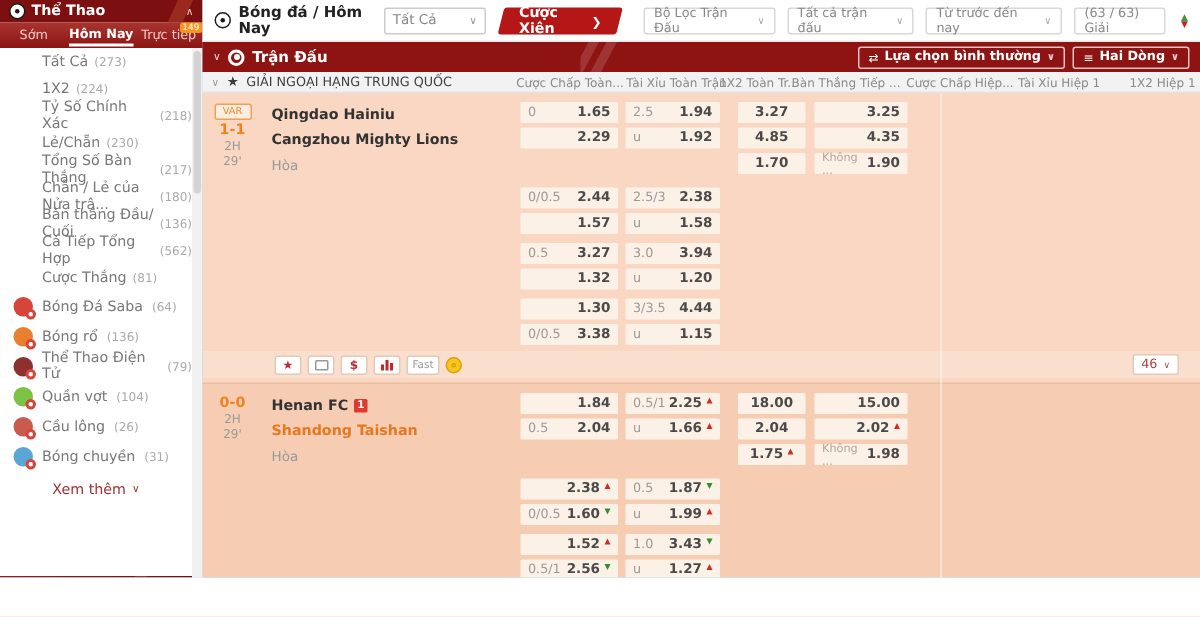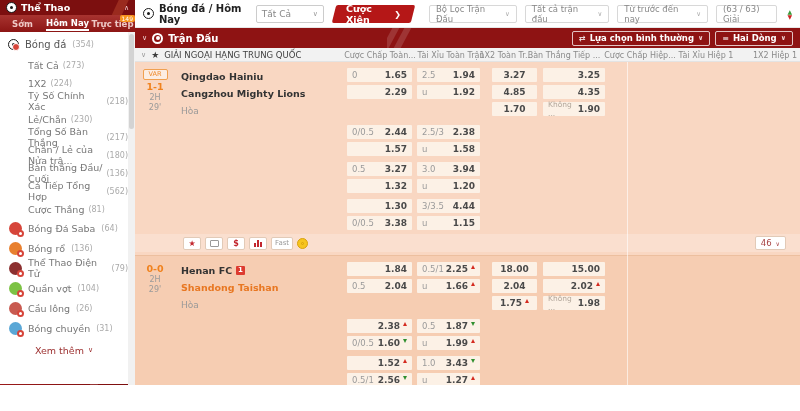--- a/index.html
+++ b/index.html
@@ -11,21 +11,21 @@
 .sidebar{position:absolute;left:0;top:0;width:135px;height:411px;background:#fff;}
 .logo-row{position:relative;height:15px;background:#7c0f0f;display:flex;align-items:center;padding:0 6px;gap:4px;overflow:hidden;}
 .logo-row::after{content:"";position:absolute;right:10px;top:-4px;width:10px;height:24px;background:#9a2a1e;transform:skewX(-25deg);}
 .logo-title{color:#fff;font-weight:bold;font-size:9.5px;position:relative;z-index:1;}
 .logo-chev{margin-left:auto;color:#f3cdcd;font-size:7px;position:relative;z-index:1;}
 .ball{display:inline-block;width:11px;height:11px;border-radius:50%;background:#fff;border:1px solid #1a1a1a;position:relative;flex:0 0 auto;}
 .ball::after{content:"";position:absolute;left:3px;top:3px;width:3px;height:3px;border-radius:50%;background:#1a1a1a;}
 .ball.badged::before{content:"";position:absolute;right:-2px;bottom:-2px;width:6px;height:6px;border-radius:50%;background:#d6453a;border:1px solid #fff;z-index:2;}
 .tabs-row{position:relative;height:17px;background:linear-gradient(180deg,#a83430,#8c1514);display:flex;align-items:stretch;}
 .tab{flex:1;display:flex;align-items:center;justify-content:center;color:#efc9c6;font-size:8.5px;position:relative;cursor:pointer;}
-.tab .tab-label{padding:1px 0;font-weight:bold;}
+.tab .tab-label{padding:1px 0;}
 .tab.active{color:#fff;font-weight:bold;}
 .tab.active .tab-label{border-bottom:2px solid #fff;}
 .tab-badge{position:absolute;top:0;right:0;background:#f7941d;color:#fff;font-size:6px;line-height:7px;padding:0 2px;border-radius:2px;}
 .side-list{position:relative;width:128px;}
 .sport-header{display:flex;align-items:center;gap:6px;padding:7px 8px 6px 8px;color:#555;font-size:10px;}
 .mk-count{color:#aaa;font-size:8px;}
 .mk-count::before{content:"(";}
 .mk-count::after{content:")";}
 .mk-item{height:18px;display:flex;align-items:center;gap:4px;padding-left:28px;color:#777;font-size:9.5px;cursor:pointer;}
 .sp-item{height:20px;display:flex;align-items:center;gap:6px;padding-left:9px;color:#777;font-size:9.5px;cursor:pointer;}
@@ -141,25 +141,20 @@
       </div>
       <div class="tab active">
         <span class="tab-label">Hôm Nay</span>
       </div>
       <div class="tab">
         <span class="tab-label">Trực tiếp</span>
         <span class="tab-badge">149</span>
       </div>
     </div>
     <div class="side-list">
-      <div class="sport-header">
-        <span class="ball badged"></span>
-        <span>Bóng đá</span>
-        <span class="mk-count">354</span>
-      </div>
       <div id="market-list">
           <div class="mk-item">
             <span class="mk-label">Tất Cả</span>
             <span class="mk-count">273</span>
           </div>
           <div class="mk-item">
             <span class="mk-label">1X2</span>
             <span class="mk-count">224</span>
           </div>
           <div class="mk-item">

